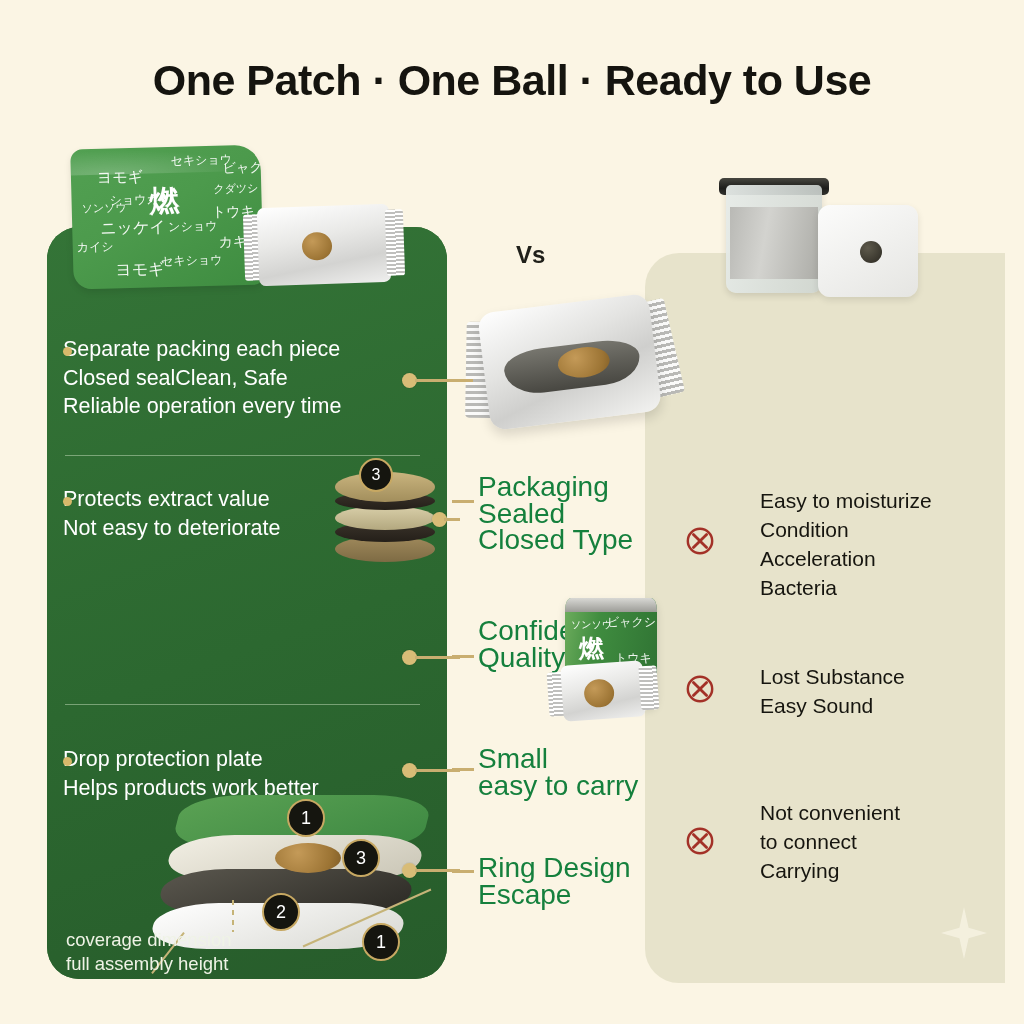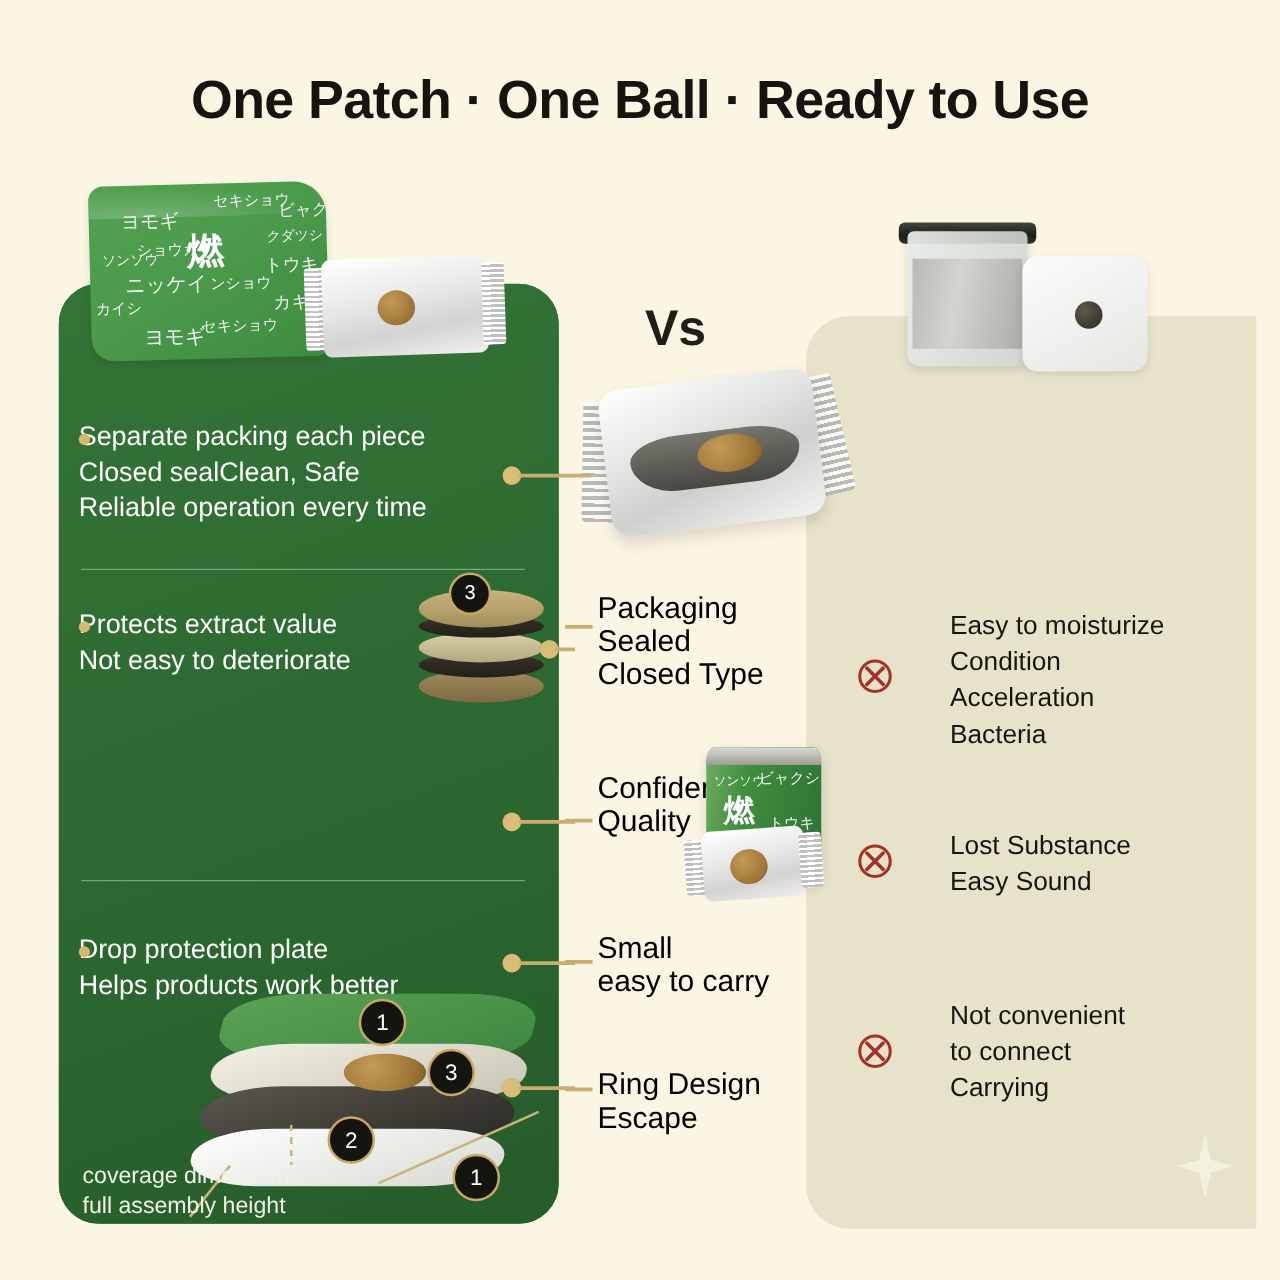--- a/index.html
+++ b/index.html
@@ -75,32 +75,32 @@
     position: absolute; height: 3px; background: #C9AE70;
   }
   .conn-dot {
     position: absolute; width: 15px; height: 15px; border-radius: 50%;
     background: #D8BC77; box-shadow: 0 0 0 1px rgba(0,0,0,.05);
   }
 
   
   .c-label {
     position: absolute;
-    color: #000000;
-    font-size: 24px; line-height: 26.5px;
+    color: #15803d;
+    font-size: 28px; line-height: 26.5px;
     white-space: pre-line;
   }
   .c-dash {
     position: absolute; width: 22px; height: 3px; background: #C9AE70;
   }
 
   
   .vs {
     position: absolute; left: 516px; top: 241px;
-    font-size: 40px; font-weight: 700; color: #20201A;
+    font-size: 24px; font-weight: 700; color: #20201A;
   }
 
   
   .pill {
     position: absolute; left: 679px; top: 362px;
     width: 265px; height: 48px;
     border: 2px solid #3B3A2E;
     border-radius: 26px;
     display: flex; align-items: center; justify-content: center;
     color: #16150F; font-size: 21px; font-weight: 400;

